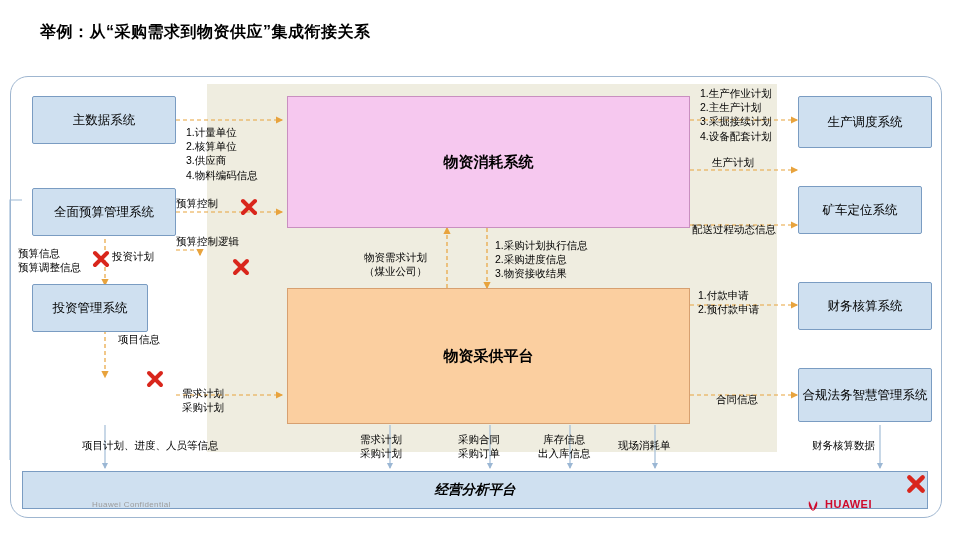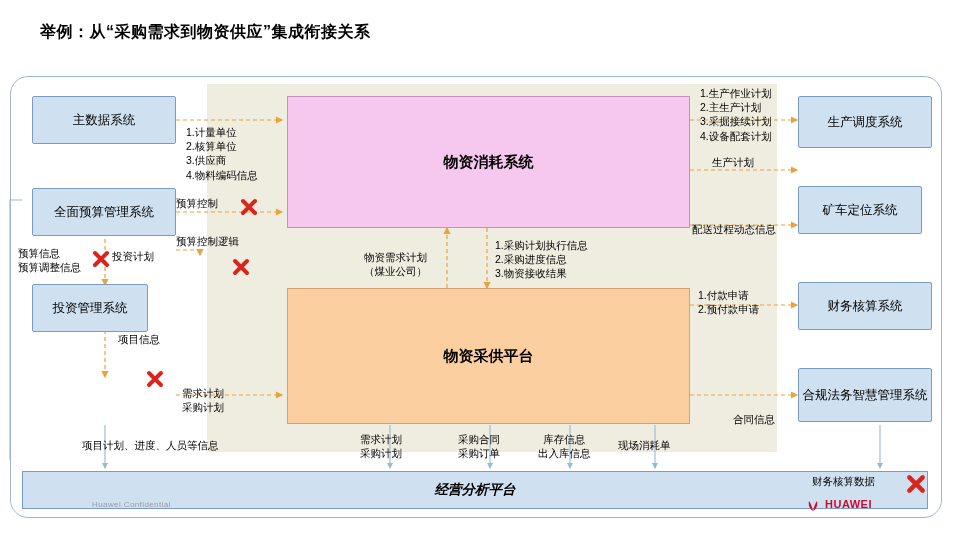--- a/index.html
+++ b/index.html
@@ -233,31 +233,31 @@
 2.采购进度信息
 3.物资接收结果</div>
   <div class="lbl" style="left:700px;top:86px;">1.生产作业计划
 2.主生产计划
 3.采掘接续计划
 4.设备配套计划</div>
   <div class="lbl" style="left:712px;top:155px;">生产计划</div>
   <div class="lbl" style="left:692px;top:222px;">配送过程动态信息</div>
   <div class="lbl" style="left:698px;top:288px;">1.付款申请
 2.预付款申请</div>
-  <div class="lbl" style="left:716px;top:412px;margin-left:17px;">合同信息</div>
+  <div class="lbl" style="left:716px;top:392px;">合同信息</div>
 
   <div class="lbl" style="left:82px;top:438px;">项目计划、进度、人员等信息</div>
   <div class="lbl" style="left:360px;top:432px;text-align:center;">需求计划
 采购计划</div>
   <div class="lbl" style="left:458px;top:432px;text-align:center;">采购合同
 采购订单</div>
   <div class="lbl" style="left:538px;top:432px;text-align:center;">库存信息
 出入库信息</div>
   <div class="lbl" style="left:618px;top:438px;">现场消耗单</div>
-  <div class="lbl" style="left:812px;top:438px;margin-top:36px;">财务核算数据</div>
+  <div class="lbl" style="left:812px;top:438px;">财务核算数据</div>
 
   <div class="x-mark" style="left:240px;top:198px;">
     <svg width="18" height="18" viewBox="0 0 18 18">
         <path d="M3,3 L15,15 M15,3 L3,15" stroke="#d9261c" stroke-width="4" stroke-linecap="round"></path>
       </svg>
   </div>
   <div class="x-mark" style="left:232px;top:258px;">
     <svg width="18" height="18" viewBox="0 0 18 18">
         <path d="M3,3 L15,15 M15,3 L3,15" stroke="#d9261c" stroke-width="4" stroke-linecap="round"></path>
       </svg>

